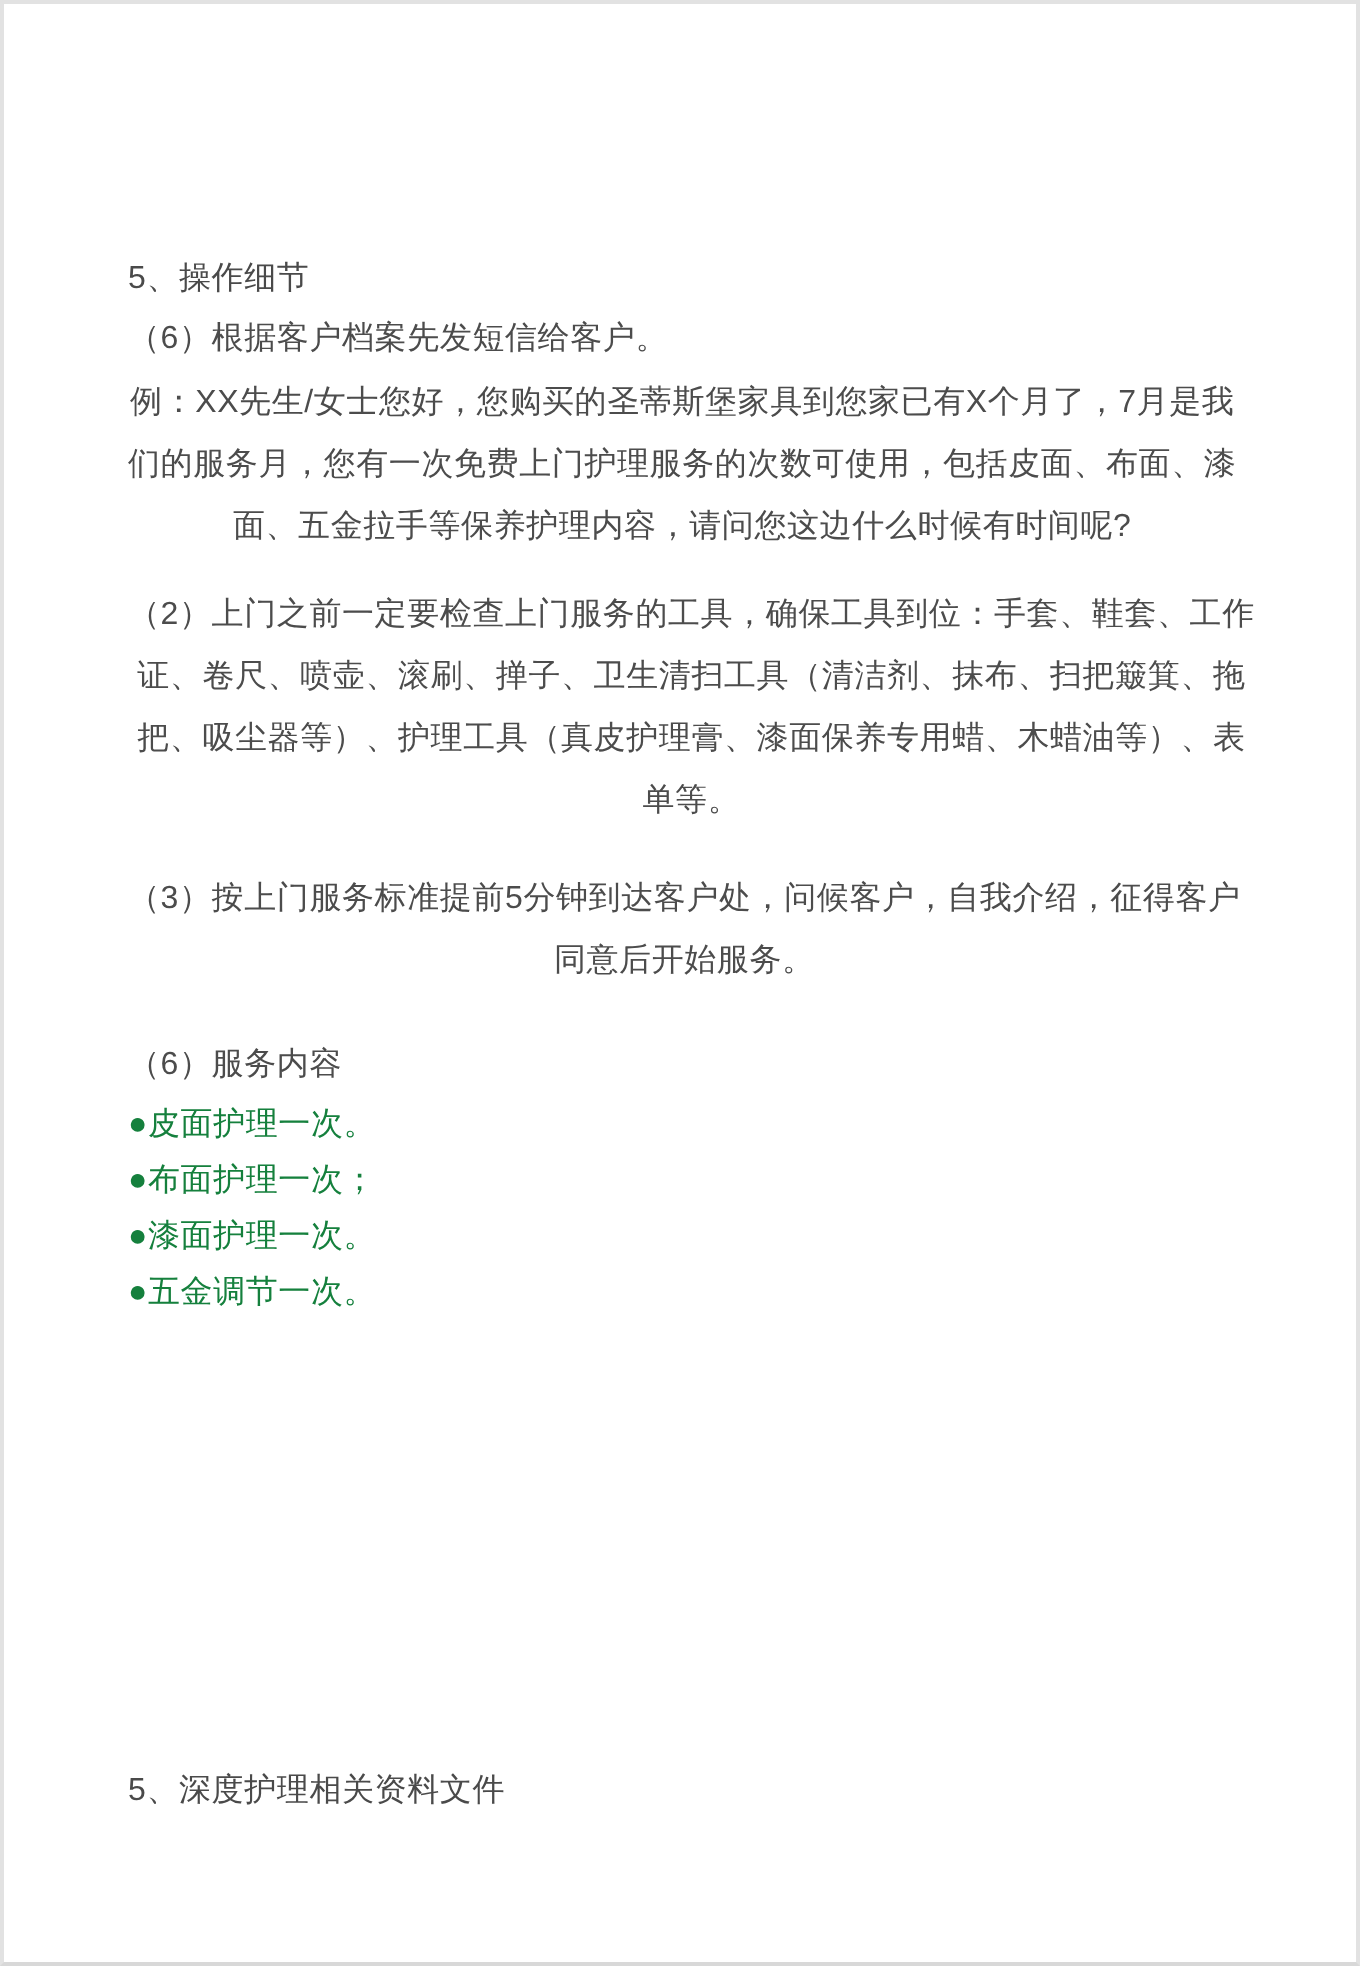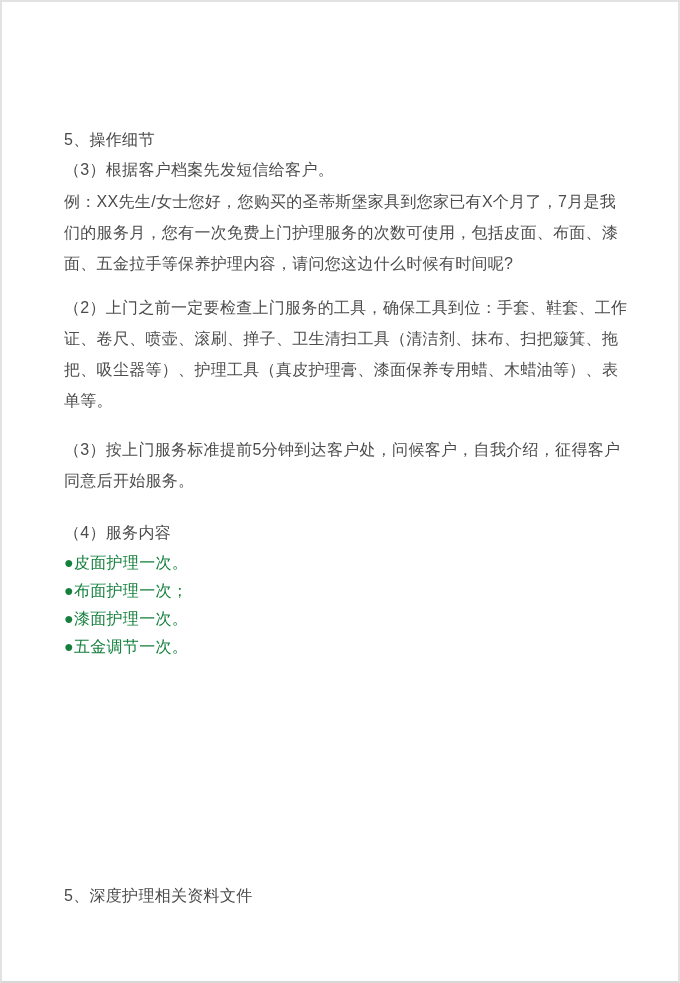--- a/index.html
+++ b/index.html
@@ -12,20 +12,21 @@
   .page {
     position: relative;
     width: 680px;
     height: 983px;
     box-sizing: border-box;
     background: #ffffff;
     border: 2px solid #e2e2e2;
     border-bottom-color: #d8d8d8;
     overflow: hidden;
     font-family: "Liberation Sans", "DejaVu Sans", sans-serif;
+    text-align: center;
   }
   .para {
     position: absolute;
     left: 62px;
     white-space: pre;
     font-size: 16px;
     line-height: 31px;
     color: #4c4c4c;
     letter-spacing: 0.3px;
   }
@@ -36,35 +37,35 @@
   .heading {
     color: #4a4a4a;
   }
 </style>
 </head>
 <body>
 
 <div class="page">
   <div class="para heading" style="top:122px">5、操作细节</div>
 
-  <div class="para" style="top:152px">（3）根据客户档案先发短信给客户。</div>
+  <div class="para" style="top:152px">（6）根据客户档案先发短信给客户。</div>
 
   <div class="para" style="top:184px">例：XX先生/女士您好，您购买的圣蒂斯堡家具到您家已有X个月了，7月是我
 们的服务月，您有一次免费上门护理服务的次数可使用，包括皮面、布面、漆
 面、五金拉手等保养护理内容，请问您这边什么时候有时间呢?</div>
 
   <div class="para" style="top:290px">（2）上门之前一定要检查上门服务的工具，确保工具到位：手套、鞋套、工作
 证、卷尺、喷壶、滚刷、掸子、卫生清扫工具（清洁剂、抹布、扫把簸箕、拖
 把、吸尘器等）、护理工具（真皮护理膏、漆面保养专用蜡、木蜡油等）、表
 单等。</div>
 
   <div class="para" style="top:432px">（3）按上门服务标准提前5分钟到达客户处，问候客户，自我介绍，征得客户
 同意后开始服务。</div>
 
-  <div class="para" style="top:515px">（4）服务内容</div>
+  <div class="para" style="top:515px">（6）服务内容</div>
 
   <div class="para bullets" style="top:547px">●皮面护理一次。
 ●布面护理一次；
 ●漆面护理一次。
 ●五金调节一次。</div>
 
 
 
   <div class="para heading" style="top:878px">5、深度护理相关资料文件</div>
 </div>

